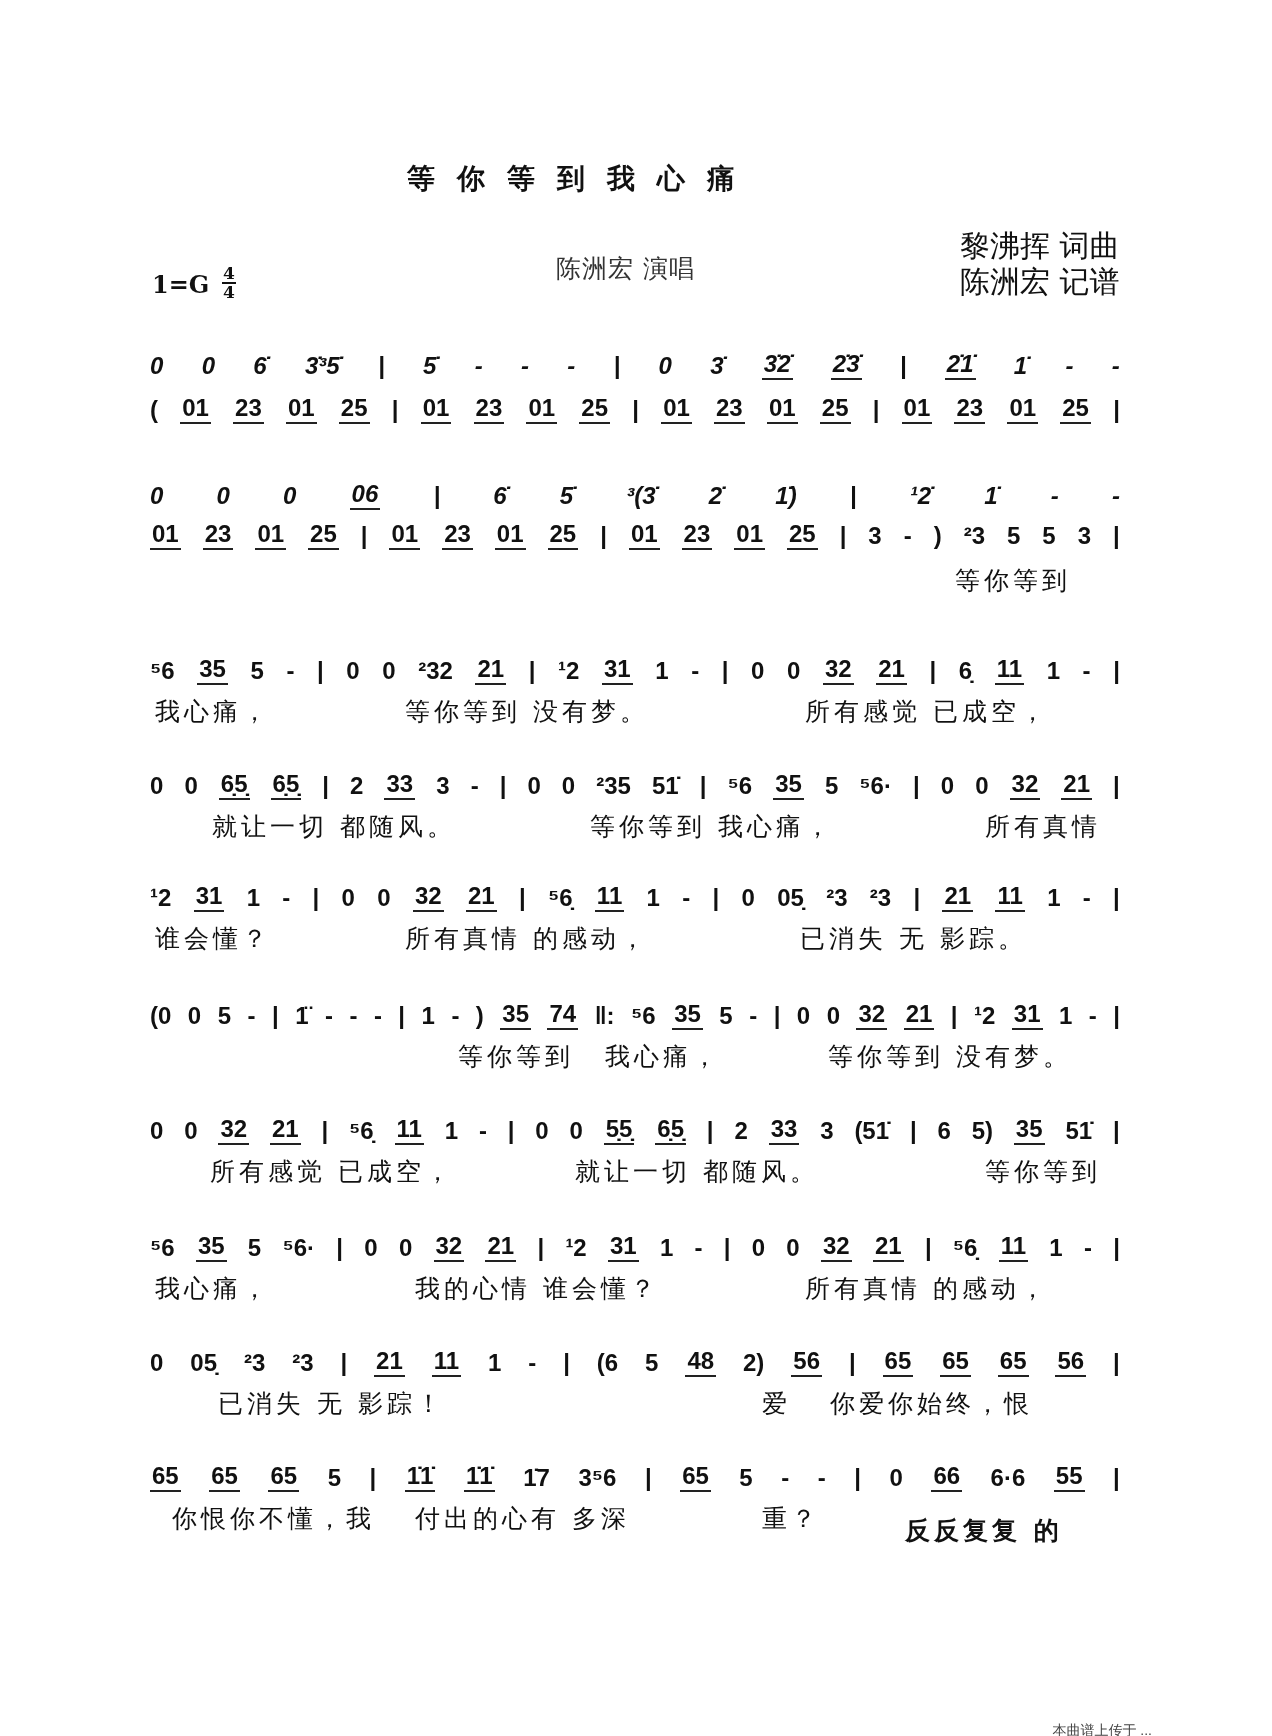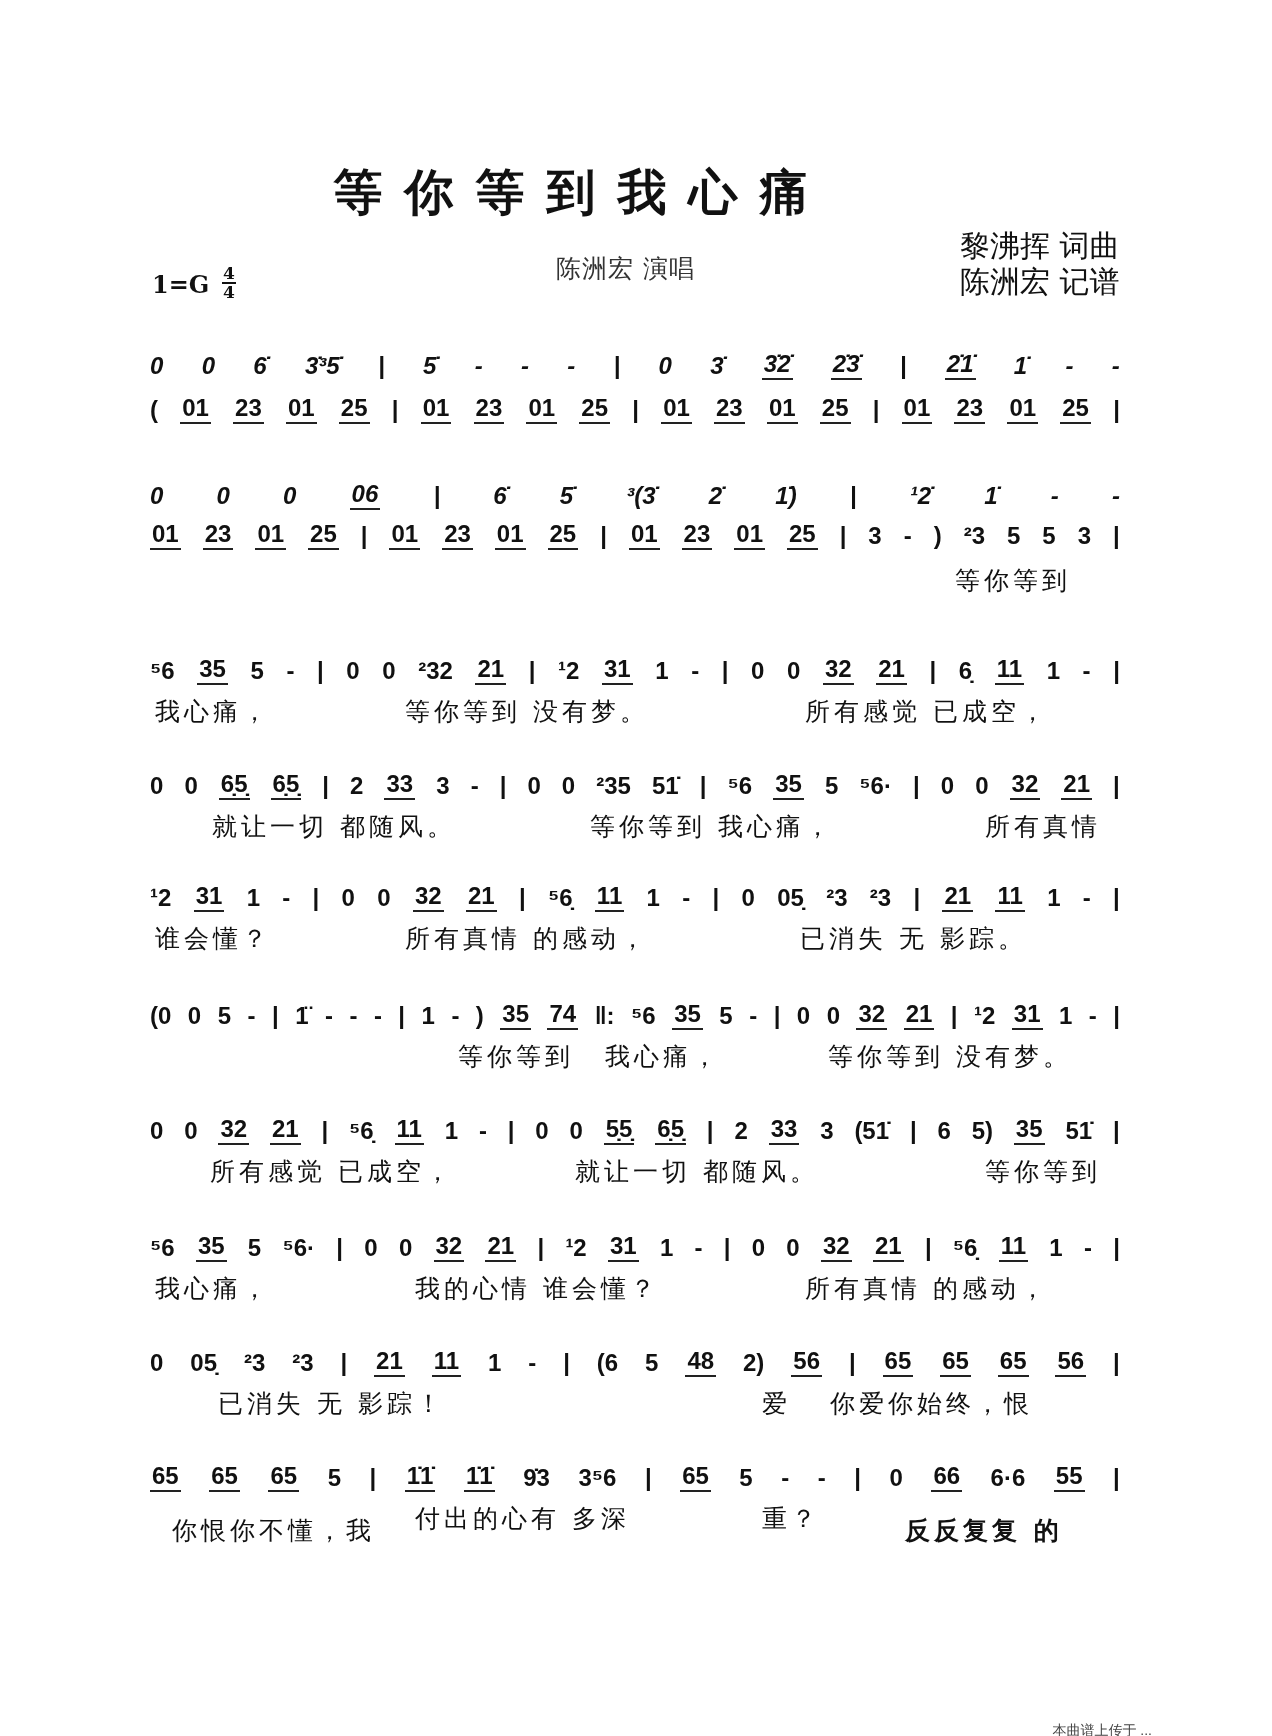--- a/index.html
+++ b/index.html
@@ -1,20 +1,20 @@
 <!DOCTYPE html>
 <html><head>
 <meta charset="utf-8">
 <style>
   html, body { margin:0; padding:0; background:#ffffff; }
   body { width:1272px; height:1736px; position:relative; overflow:hidden;
          font-family:"Liberation Sans","DejaVu Sans",sans-serif; color:#111; }
   .abs { position:absolute; }
   .title { left:0; width:1164px; top:160px; text-align:center; font-family:"DejaVu Serif",serif;
-           font-size:49px; font-weight:bold; letter-spacing:22px; }
+           font-size:28px; font-weight:bold; letter-spacing:22px; }
   .performer { left:556px; top:252px; font-size:25px; color:#333; font-family:"DejaVu Sans",sans-serif; letter-spacing:1px; }
   .credit { left:960px; font-size:30px; font-family:"DejaVu Sans",sans-serif; }
   .credit1 { top:226px; }
   .credit2 { top:262px; }
   .key { left:152px; top:270px; font-size:24px; font-weight:bold; font-family:"DejaVu Serif",serif; }
   .timesig { left:222px; top:266px; display:flex; flex-direction:column; align-items:center;
              font-size:17px; font-weight:bold; line-height:15px; font-family:"DejaVu Serif",serif; }
   .timesig .bar { width:14px; height:2px; background:#111; margin:1px 0; }
 
   .row { position:absolute; left:0; width:1272px; }
@@ -367,33 +367,33 @@
 
 <div class="row" style="top:1462px;">
   <div class="line" style="top: 0px; justify-content: space-between;">
       <span class="u">65</span>
       <span class="u">65</span>
       <span class="u">65</span>
       <span>5</span>
       <span>|</span>
       <span class="u">1̇1̇</span>
       <span class="u">1̇1̇</span>
-      <span>9̇3</span>
+      <span>1̇7</span>
       <span>3⁵6</span>
       <span>|</span>
       <span class="u">65</span>
       <span>5</span>
       <span>-</span>
       <span>-</span>
       <span>|</span>
       <span>0</span>
       <span class="u">66</span>
       <span>6·6</span>
       <span class="u">55</span>
       <span>|</span>
     </div>
-  <div class="lyric" style="left:172px;top:40px;margin-top:12px;">你恨你不懂，我</div>
+  <div class="lyric" style="left:172px;top:40px;">你恨你不懂，我</div>
   <div class="lyric" style="left:415px;top:40px;">付出的心有 多深</div>
   <div class="lyric" style="left:762px;top:40px;">重？</div>
   <div class="lyric" style="left:905px;top:52px;font-weight:bold;">反反复复 的</div>
 </div>
 
 <div class="abs watermark">本曲谱上传于 ...</div>
 
 </body></html>

